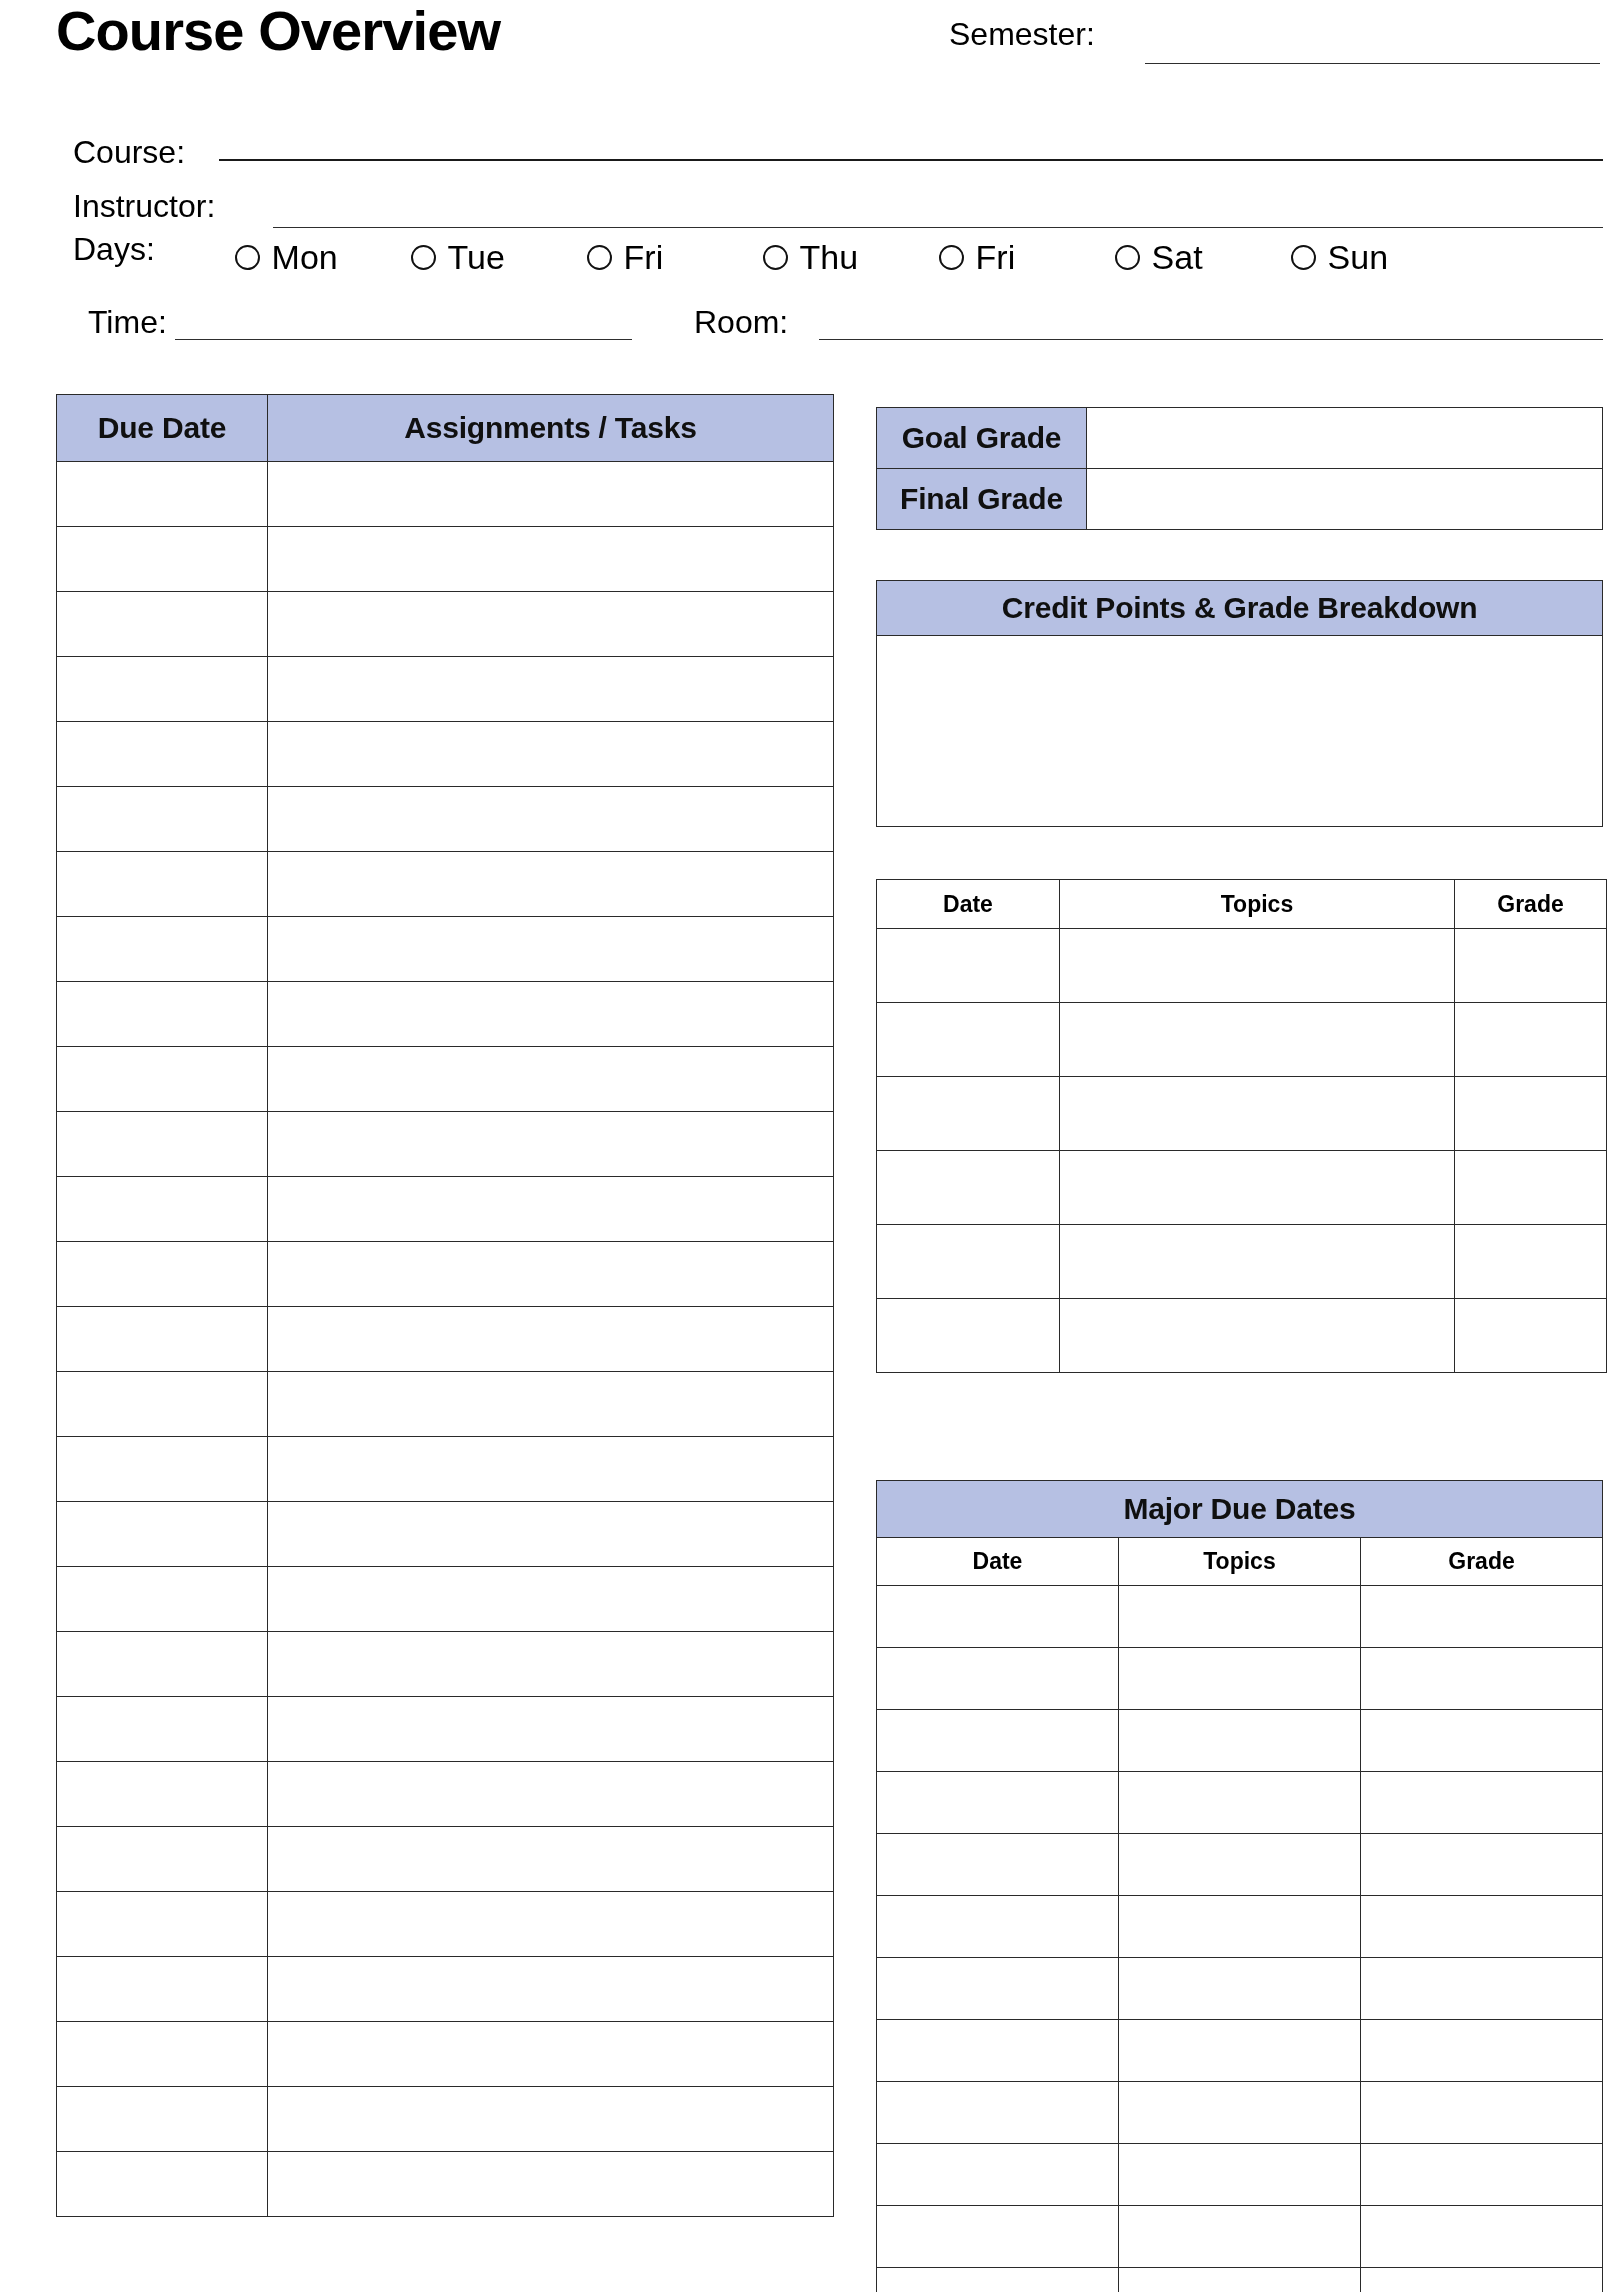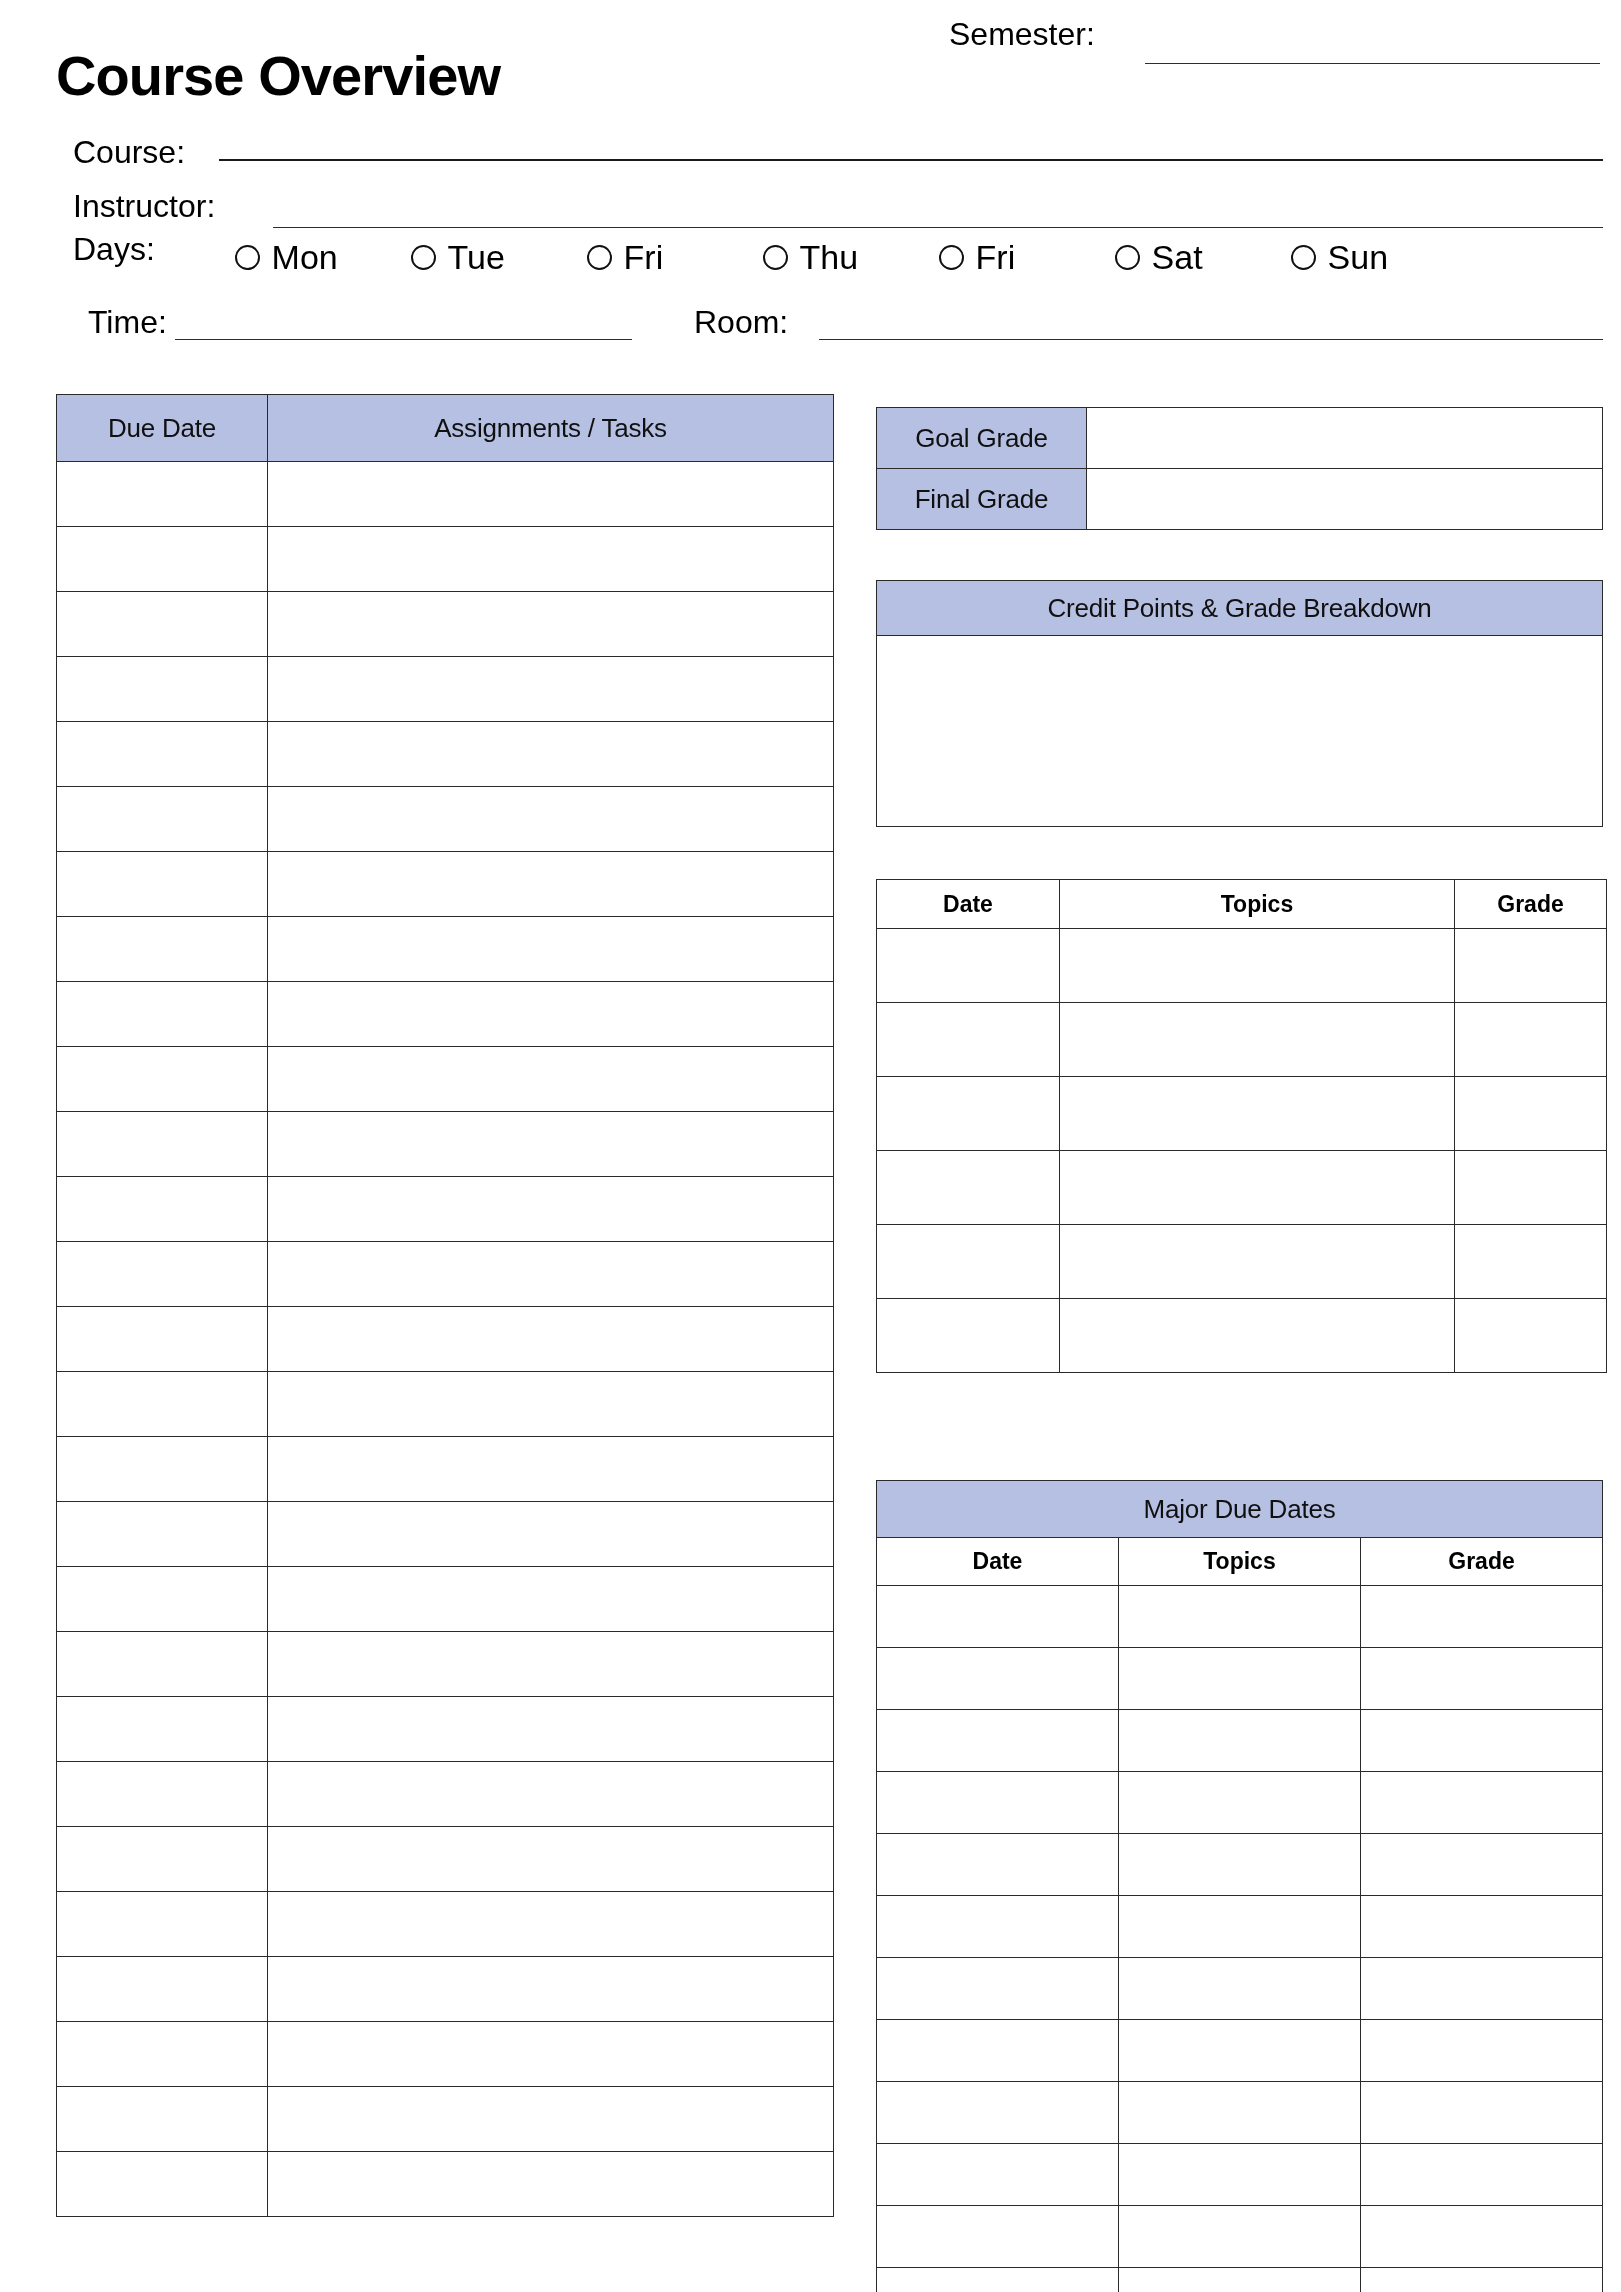--- a/index.html
+++ b/index.html
@@ -25,21 +25,20 @@
   
   .title {
     position: absolute;
     left: 56px;
     top: 1.8px;
     font-size: 56px;
     font-weight: 700;
     letter-spacing: -0.9px;
     line-height: 1.05;
     white-space: nowrap;
-    margin-top: 45px;
   }
 
   .field-label {
     position: absolute;
     font-size: 32px;
     font-weight: 400;
     line-height: 1;
     white-space: nowrap;
   }
 
@@ -102,22 +101,22 @@
     background: #ffffff;
   }
   .tbl td, .tbl th {
     border: 1.8px solid #2a2a2a;
     padding: 0;
     margin: 0;
     background: #ffffff;
   }
   .tbl th {
     background: #b6c0e3;
-    font-size: 26px;
-    font-weight: 400;
+    font-size: 30px;
+    font-weight: 700;
     letter-spacing: -0.2px;
     text-align: center;
     color: #101010;
   }
 
   
   .assign-tbl {
     left: 56px;
     top: 394px;
     width: 775px;

